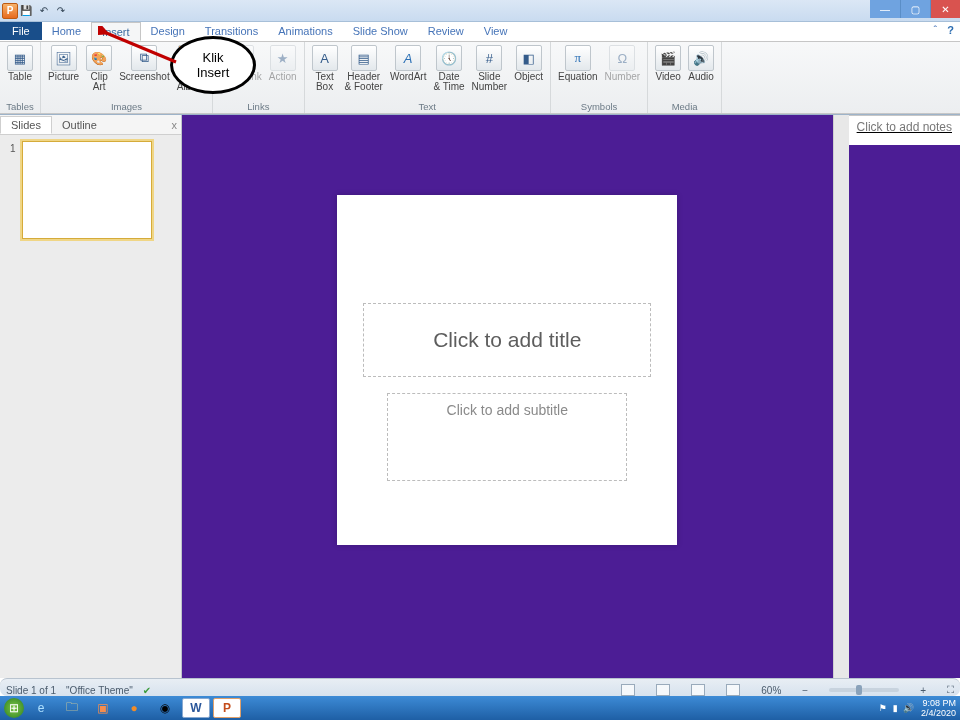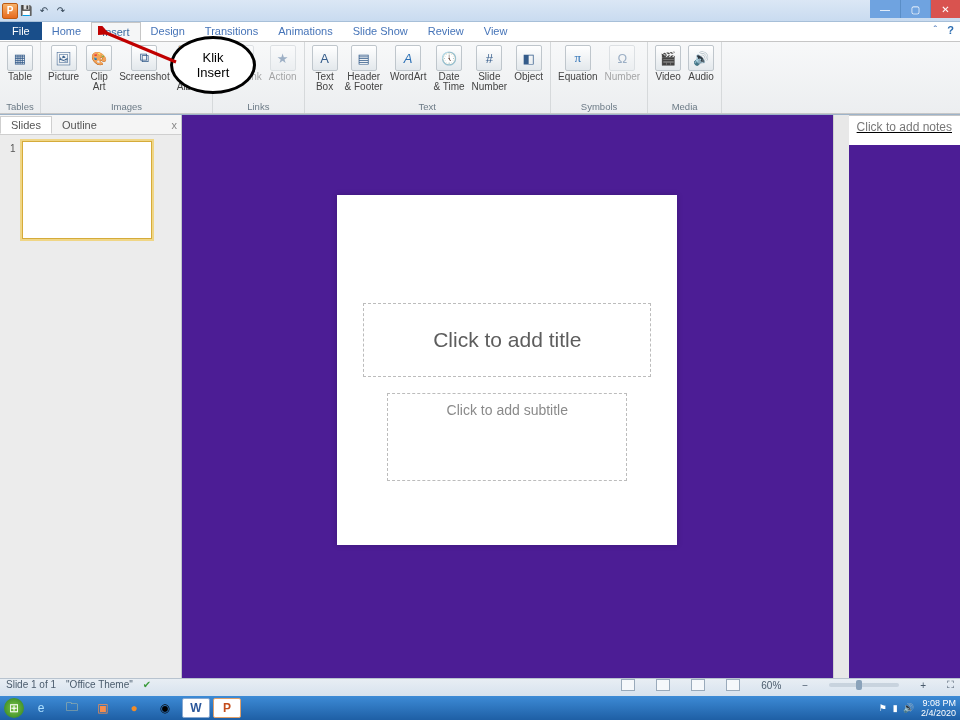--- a/index.html
+++ b/index.html
@@ -51,21 +51,21 @@
 .ph { position:absolute; border:1px dashed #bcbcbc; display:flex; align-items:center; justify-content:center; color:#5d5d5d;}
 .ph.title { left:26px; top:108px; right:26px; height:74px; font-size:21px; }
 .ph.sub { left:50px; top:198px; right:50px; height:88px; font-size:14px; color:#8a8a8a; align-items:flex-start; justify-content:center; padding-top:8px;}
 
 .notes { height:30px; background:#fff; border-top:1px solid #c6c6c6; padding:4px 8px; font-size:12px; color:#777;}
 
 .vscroll { width:16px; background:#e8e8e8; border-left:1px solid #cfcfcf; }
 .canvas-row { flex:1; display:flex; }
 
 
-.status { position:absolute; left:0; right:0; bottom:24px; height:18px; background:linear-gradient(#e8eef4,#d7e2ee); border-top:1px solid #b8c3cf; font-size:10px; color:#4a5b6c; display:flex; align-items:flex-start; padding:0 6px; justify-content:space-between;}
+.status { position:absolute; left:0; right:0; bottom:24px; height:18px; background:linear-gradient(#e8eef4,#d7e2ee); border-top:1px solid #b8c3cf; font-size:10px; color:#4a5b6c; display:flex; align-items:flex-end; padding:0 6px; justify-content:space-between;border-radius:7px;}
 .status .right { display:flex; align-items:center; gap:21px;}
 .viewbtn { width:14px; height:12px; border:1px solid #99aabb; background:#f5f8fb; }
 .zoom-slider { width:70px; height:4px; background:#c8d3de; position:relative; border-radius:2px;}
 .zoom-slider::after{content:''; position:absolute; left:38%; top:-3px; width:6px; height:10px; background:#8aa2ba; border-radius:2px;}
 
 
 .taskbar { position:absolute; left:0; right:0; bottom:0; height:24px; background:linear-gradient(#3d8bd6,#1e5fa5); display:flex; align-items:center; padding:0 4px; gap:3px;}
 .tbtn { width:28px; height:20px; display:flex; align-items:center; justify-content:center; border-radius:2px; font-size:12px;}
 .tbtn.start { background:radial-gradient(circle,#7fc64a,#2a7e1e); border-radius:50%; width:20px; height:20px; color:#fff;}
 .tray { margin-left:auto; display:flex; align-items:center; gap:6px; color:#fff; font-size:9px;}

